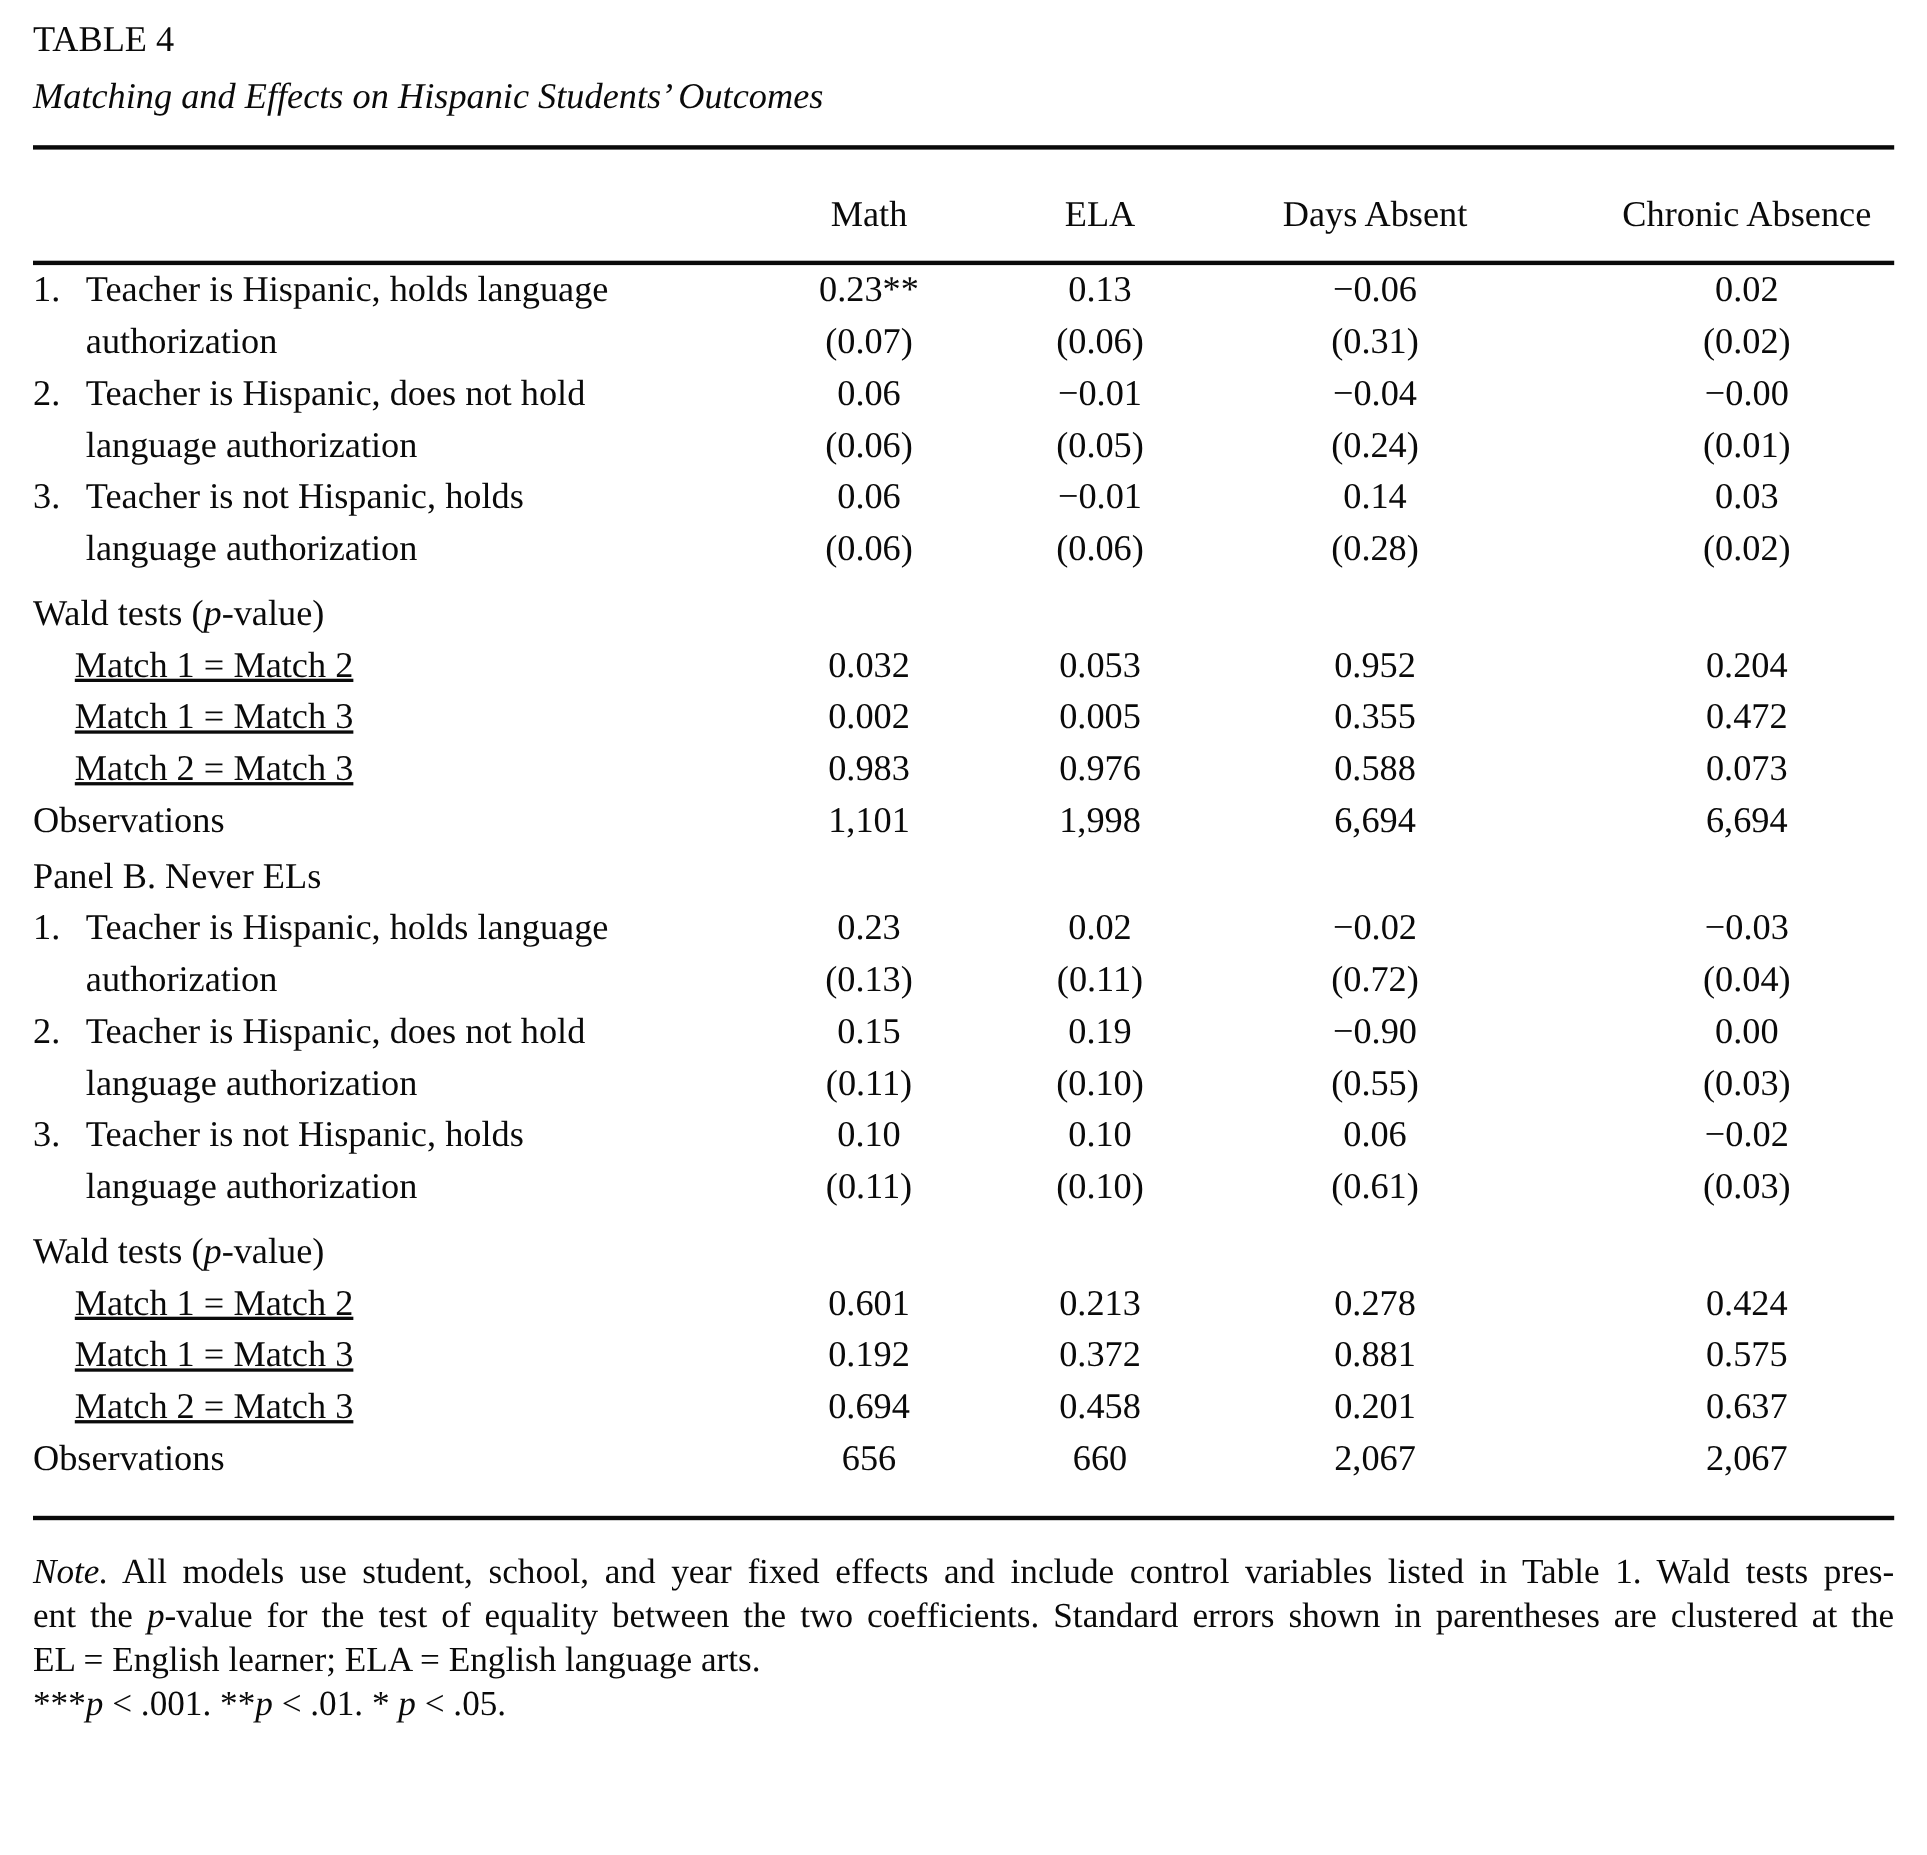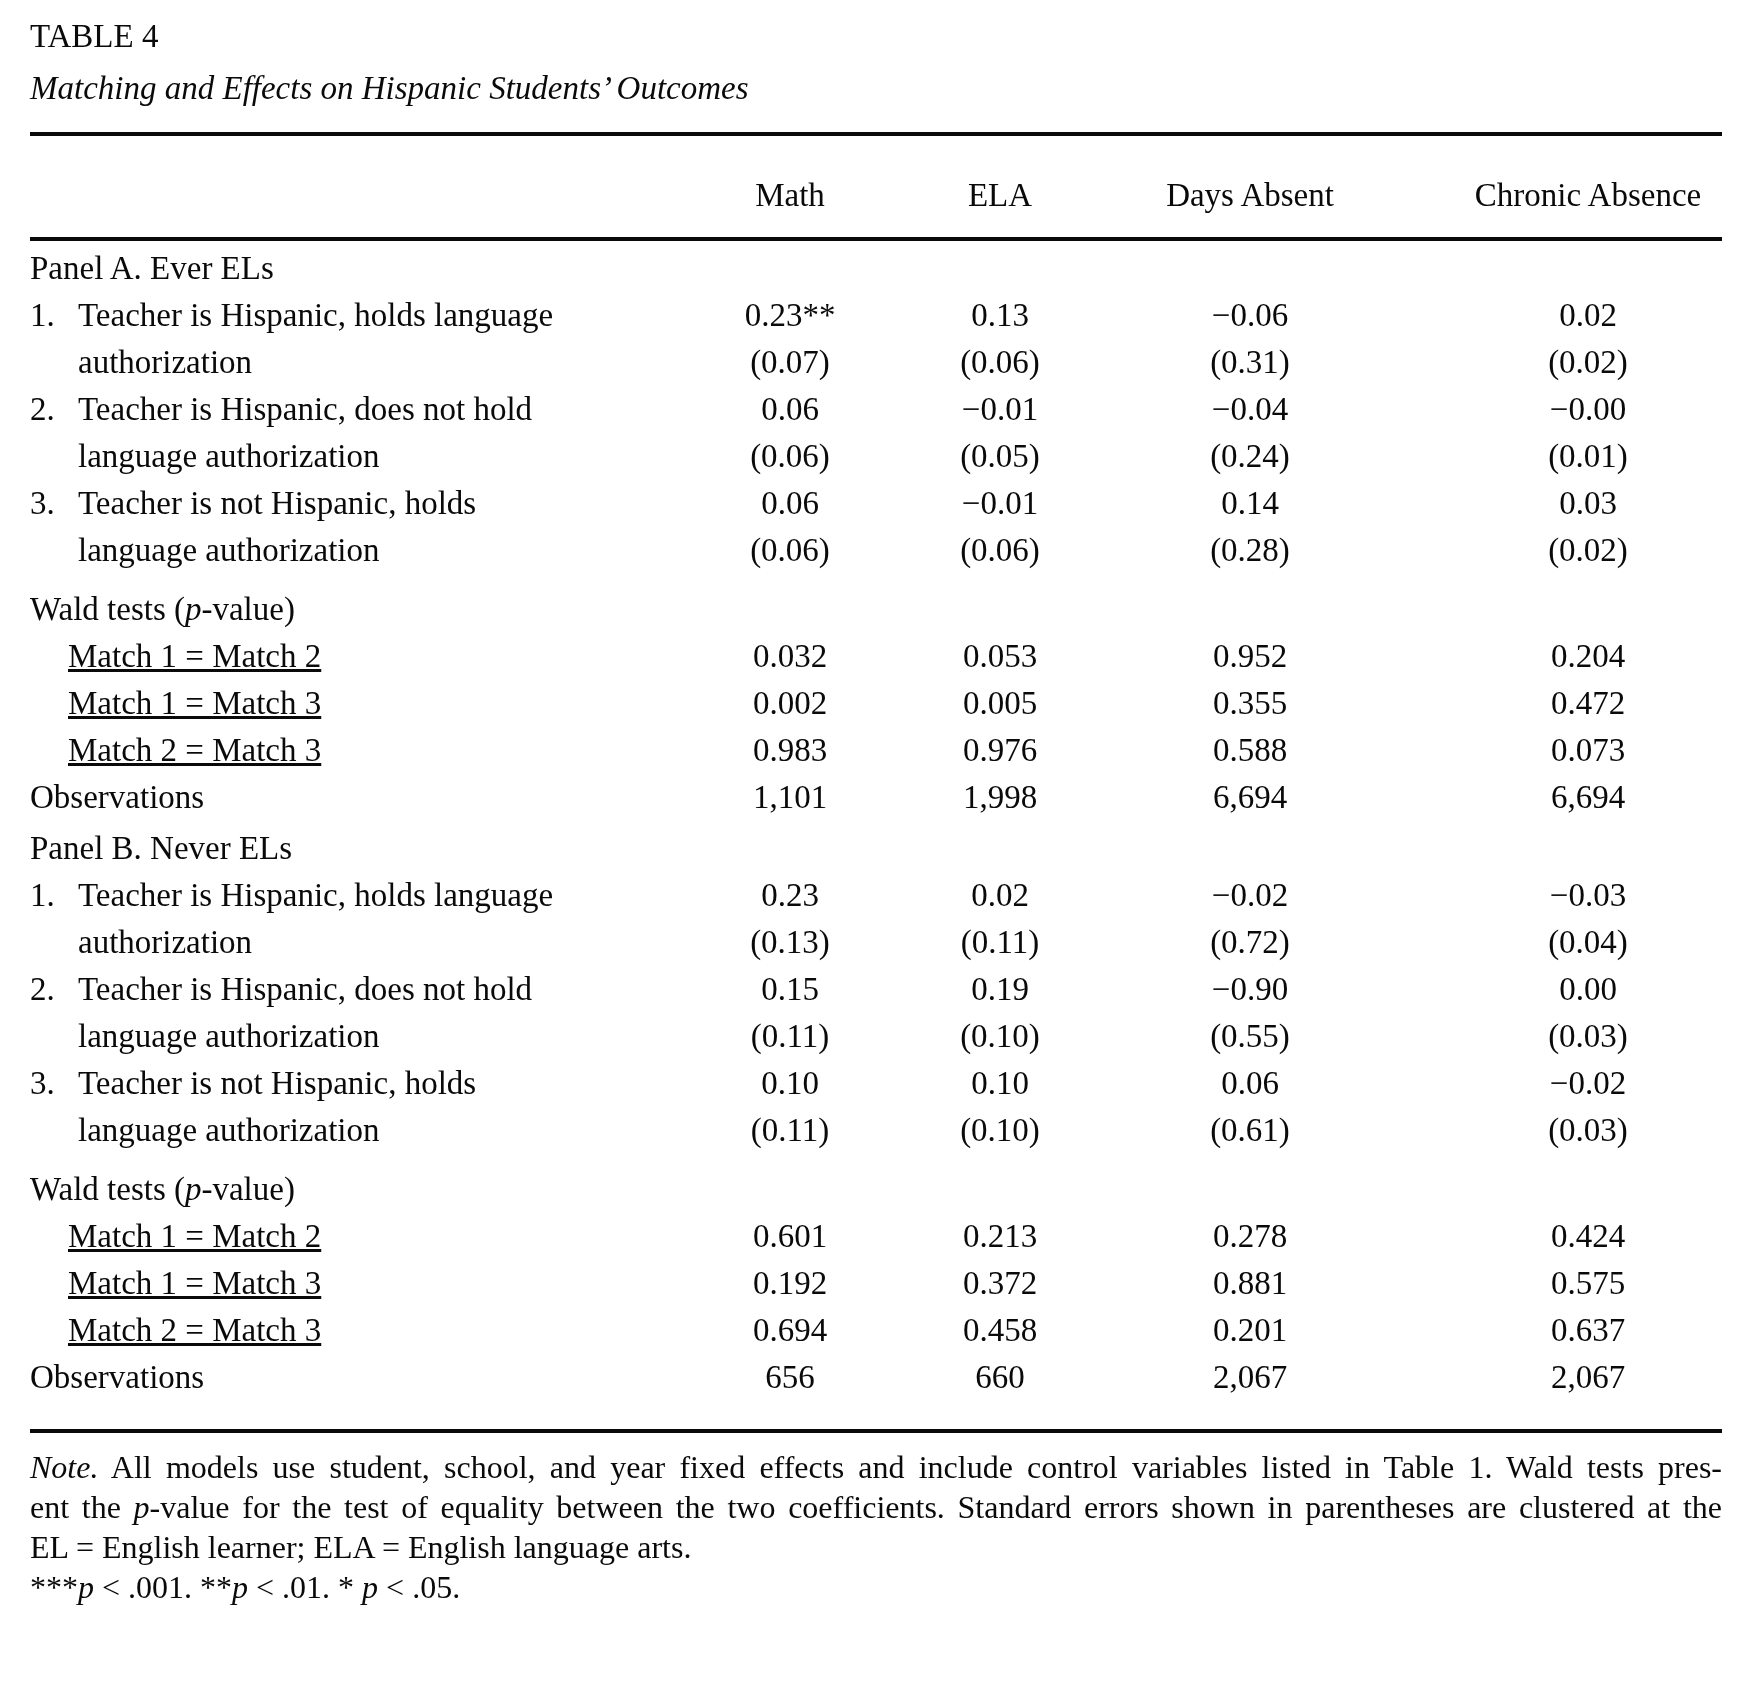--- a/index.html
+++ b/index.html
@@ -38,21 +38,21 @@
   td.lbl { text-align:left; }
 
   .num { display:inline-block; width:48px; }
   .cont { padding-left:48px; }
   .indent { padding-left:38px;text-decoration:underline; }
 
   tr.panel td { padding-top:4px; }
   tr.waldhead td { padding-top:12px; }
   tr.last td { padding-bottom:28px; }
 
-  .note { margin-top:14px; width:1692px; font-size:32px; line-height:40px; }
+  .note { margin-top:26px; width:1692px; font-size:32px; line-height:40px; }
   .nline { white-space:nowrap; }
   .nline.jline { text-align:justify; text-align-last:justify; }
   i { font-style:italic; }
 </style>
 </head>
 <body>
 
 <div class="page">
   <div class="tbl-label">TABLE 4</div>
   <div class="tbl-title">Matching and Effects on Hispanic Students’ Outcomes</div>
@@ -68,27 +68,20 @@
     <thead>
       <tr>
         <th class="lbl"></th>
         <th class="c0">Math</th>
         <th class="c1">ELA</th>
         <th class="c2">Days Absent</th>
         <th class="c3">Chronic Absence</th>
       </tr>
     </thead>
     <tbody id="tbody">
-        <tr class="panel">
-          <td class="lbl">Panel A. Ever ELs</td>
-          <td class="val c0"></td>
-          <td class="val c1"></td>
-          <td class="val c2"></td>
-          <td class="val c3"></td>
-        </tr>
         <tr class="coef">
           <td class="lbl"><span class="num">1.</span><span>Teacher is Hispanic, holds language</span></td>
           <td class="val c0">0.23**</td>
           <td class="val c1">0.13</td>
           <td class="val c2">−0.06</td>
           <td class="val c3">0.02</td>
         </tr>
         <tr class="se">
           <td class="lbl">
             <div class="cont">authorization</div>

